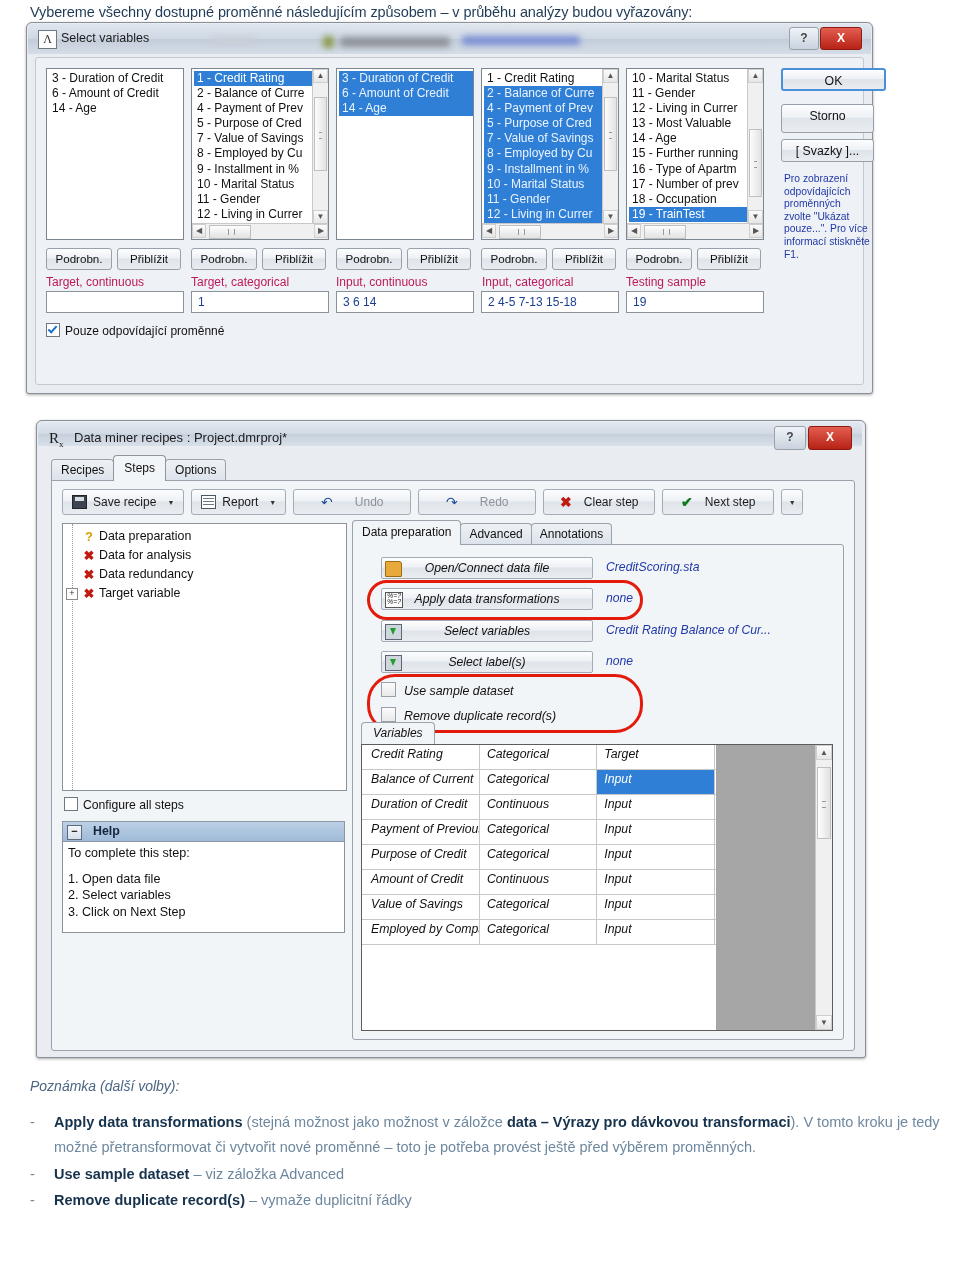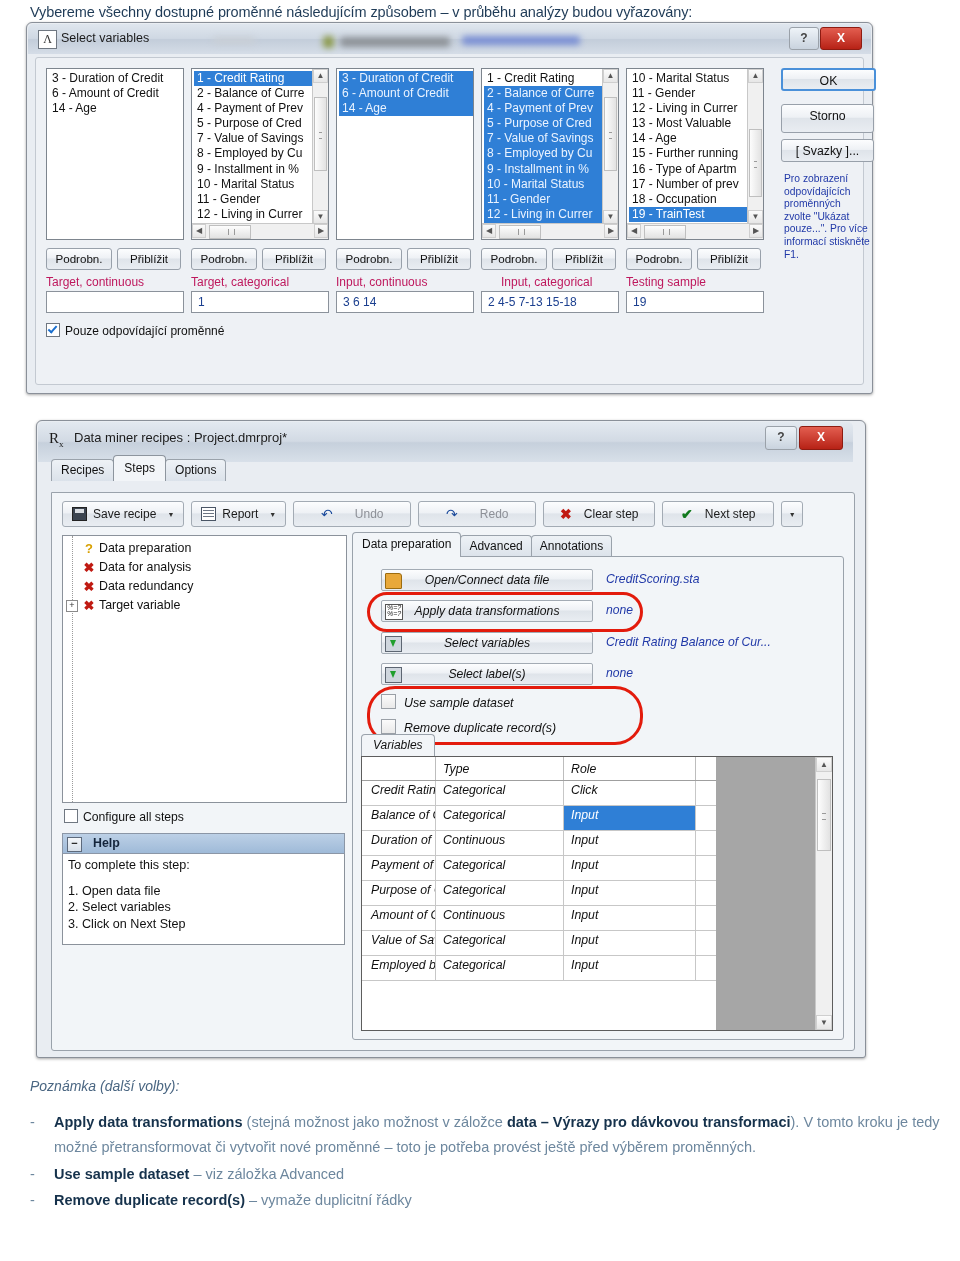--- a/index.html
+++ b/index.html
@@ -136,21 +136,21 @@
     content:"";position:absolute;left:3px;top:0px;width:3px;height:7px;
     border:solid #1a6fce;border-width:0 2px 2px 0;transform:rotate(42deg);
   }
   
   .win2{
     position:absolute;left:36px;top:420px;width:830px;height:638px;
     background:#e9edf2;border:1px solid #8a9099;border-radius:6px 6px 3px 3px;
     box-shadow:0 1px 3px rgba(0,0,0,.35);box-sizing:border-box;
   }
   .w2-title{
-    position:absolute;left:1px;top:1px;right:12px;height:40px;
+    position:absolute;left:1px;top:1px;right:3px;height:24px;
     background:linear-gradient(to bottom,#e3e9f0 0%,#d2dae4 48%,#c6d0dc 52%,#d8e0e9 100%);
     border-radius:5px 5px 0 0;
   }
   .w2-ico{
     position:absolute;left:11px;top:7px;width:18px;height:18px;color:#1a1a1a;
     font-family:"Liberation Serif",serif;font-size:15px;line-height:18px;
   }
   .w2-titletext{position:absolute;left:36px;top:8px;font-size:13px;color:#1b1b1b;}
   .w2-help,.w2-close{
     position:absolute;top:4px;height:22px;border:1px solid #9aa1a9;border-radius:3px;
@@ -164,21 +164,21 @@
     border:1px solid #9aa2ab;border-bottom:none;border-radius:4px 4px 0 0;
     padding:3px 9px 4px 9px;font-size:12px;color:#111;
     background:linear-gradient(#eef2f6,#dbe2ea);margin-right:-1px;
   }
   .tabstrip .tab.active{
     background:#f2f5f8;padding:5px 10px 6px 10px;position:relative;z-index:2;
     border-color:#8d959e;
   }
   .w2-pane{
     position:absolute;left:8px;top:23px;right:4px;bottom:0;
-    background:#f2f5f8;border:1px solid #9aa2ab;border-radius:0 3px 3px 3px;margin-top:12px;
+    background:#f2f5f8;border:1px solid #9aa2ab;border-radius:0 3px 3px 3px;
   }
   .toolbar{position:absolute;left:10px;top:8px;right:10px;height:26px;display:flex;gap:7px;}
   .tbtn{
     display:flex;align-items:center;gap:6px;
     background:linear-gradient(to bottom,#fcfdfe 0%,#eef1f5 45%,#dfe4ea 50%,#e9edf2 100%);
     border:1px solid #a3abb4;border-radius:3px;padding:0 9px;
     font-size:12px;color:#1b1b1b;box-sizing:border-box;height:26px;
   }
   .tbtn.dis{color:#8d9097;}
   .tbtn .caret{font-size:7px;color:#333;margin-left:5px;}
@@ -402,21 +402,21 @@
       <div class="hscroll">
         <div class="harrow l">◀</div>
         <div class="hthumb"></div>
         <div class="harrow r">▶</div>
       </div>
     </div>
     <div class="btnrow" style="left:445px;top:190px;">
       <div class="wbtn" style="width:66px;">Podrobn.</div>
       <div class="wbtn" style="width:64px;">Přiblížit</div>
     </div>
-    <div class="collabel" style="left:465px;top:217px;text-align:right;">Input, categorical</div>
+    <div class="collabel" style="left:446px;top:217px;text-align:right;">Input, categorical</div>
     <div class="colfield" style="left:445px;top:233px;width:138px;height:22px;">2 4-5 7-13 15-18</div>
 
     <div class="varlist" style="position:absolute;left:590px;top:10px;width:138px;height:172px;">
       <div class="inner" style="right:16px;bottom:16px;">
         <div class="vrow">10 - Marital Status</div>
         <div class="vrow">11 - Gender</div>
         <div class="vrow">12 - Living in Currer</div>
         <div class="vrow">13 - Most Valuable</div>
         <div class="vrow">14 - Age</div>
         <div class="vrow">15 - Further running</div>
@@ -436,21 +436,21 @@
         <div class="harrow r">▶</div>
       </div>
     </div>
     <div class="btnrow" style="left:590px;top:190px;">
       <div class="wbtn" style="width:66px;">Podrobn.</div>
       <div class="wbtn" style="width:64px;">Přiblížit</div>
     </div>
     <div class="collabel" style="left:590px;top:217px;">Testing sample</div>
     <div class="colfield" style="left:590px;top:233px;width:138px;height:22px;">19</div>
 
-    <div class="sidebtn ok" style="left:745px;top:10px;width:95px;height:23px;">OK</div>
+    <div class="sidebtn ok" style="left:745px;top:10px;width:105px;height:23px;">OK</div>
     <div class="sidebtn" style="left:745px;top:46px;width:93px;height:29px;">Storno</div>
     <div class="sidebtn" style="left:745px;top:81px;width:93px;height:23px;">[ Svazky ]...</div>
     <div class="hinttext" style="left:748px;top:115px;">Pro zobrazení odpovídajících proměnných zvolte "Ukázat pouze...". Pro více informací stiskněte F1.</div>
 
     <div class="chkline" style="left:10px;top:265px;">
       <span class="chkbox checked"></span><span>Pouze odpovídající proměnné</span>
     </div>
   </div>
 </div>
 
@@ -580,30 +580,24 @@
           <span class="cb"></span><span>Remove duplicate record(s)</span>
         </div>
         <div class="redbox" style="left:14px;top:129px;width:276px;height:59px;"></div>
 
         <div class="vartab">Variables</div>
 
         <div class="grid">
           <div class="gridfill"></div>
           <table>
             <tbody>
-                <tr>
-              <th class="c0"></th>
-              <th class="c1">Type</th>
-              <th class="c2">Role</th>
-              <th></th>
-            </tr>
             <tr>
               <td class="namecell">Credit Rating</td>
               <td>Categorical</td>
-              <td>Click</td>
+              <td>Target</td>
               <td></td>
             </tr>
             <tr>
               <td class="namecell"><span>Balance of Current</span></td>
               <td>Categorical</td>
               <td class="selcell">Input</td>
               <td></td>
             </tr>
             <tr>
               <td class="namecell">Duration of Credit</td>

